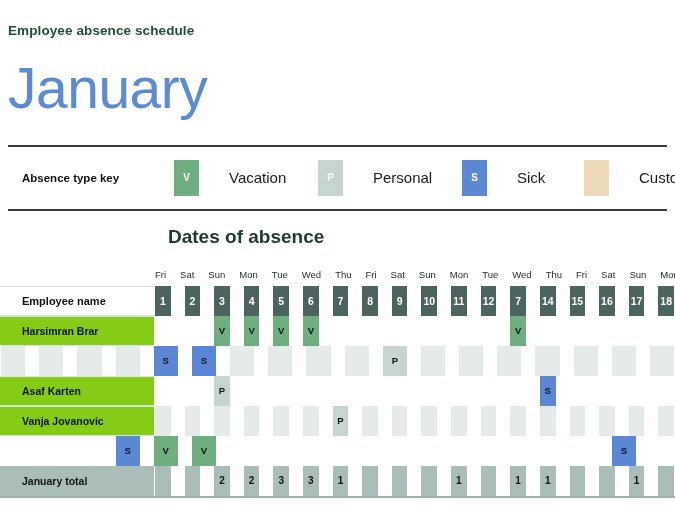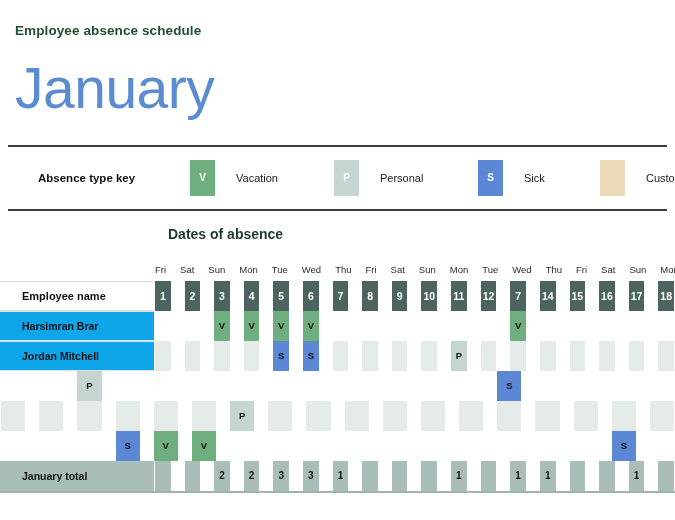--- a/index.html
+++ b/index.html
@@ -15,21 +15,21 @@
   }
   .page {
     position: relative;
     width: 675px;
     height: 520px;
     box-sizing: border-box;
   }
 
   
   .title-block {
-    padding: 24px 0 0 15px;
+    padding: 24px 0 0 8px;
   }
   .subtitle {
     font-size: 13.5px;
     font-weight: bold;
     color: #1F5130;
     letter-spacing: 0.1px;
     line-height: 1;
   }
   .month {
     font-size: 57px;
@@ -44,21 +44,21 @@
   .rule {
     height: 2px;
     background: #3B3B3B;
     margin: 0 8px;
   }
   .rule-top { margin-top: 28px; }
   .key-band {
     height: 62px;
     display: flex;
     align-items: center;
-    padding-left: 38px;
+    padding-left: 22px;
     box-sizing: border-box;
   }
   .key-title {
     font-size: 11.5px;
     font-weight: bold;
     color: #111111;
     width: 152px;
     flex: none;
   }
   .key-item {
@@ -71,29 +71,29 @@
     height: 36px;
     display: flex;
     align-items: center;
     justify-content: center;
     font-size: 10px;
     font-weight: bold;
     color: #ffffff;
     flex: none;
   }
   .key-label {
-    font-size: 11px;
+    font-size: 15px;
     color: #1A1A1A;
-    margin-left: 21px;
+    margin-left: 30px;
     white-space: nowrap;
   }
 
   
   .section-head {
-    font-size: 14px;
+    font-size: 19px;
     font-weight: bold;
     color: #1E3A2A;
     padding: 16px 0 0 168px;
     line-height: 1;
   }
 
   
   .sched {
     position: relative;
     margin-top: 18px;
@@ -152,21 +152,21 @@
   }
   .head-row .cell {
     background: #4C6460;
     color: #ffffff;
     font-size: 10.5px;
   }
 
   
   .emp-row { height: 30px; }
   .emp-row .namecell {
-    background: #0ea5e9;
+    background: #84cc16;
     border-top: 1px solid #DCE3E1;
     border-bottom: 1px solid #DCE3E1;
   }
   .emp-row .cell { background: transparent; }
   .emp-row.band .cell { background: #E4EBE9; }
 
   .cell.v { background: #6FAF7F !important; color: #111111; }
   .cell.s { background: #5B87D4 !important; color: #111111; }
   .cell.p { background: #C6D4D2 !important; color: #111111; }
 
@@ -294,21 +294,20 @@
             <div class="cell"></div>
             <div class="cell v">V</div>
             <div class="cell"></div>
             <div class="cell"></div>
             <div class="cell"></div>
             <div class="cell"></div>
             <div class="cell"></div>
           </div>
         </div>
         <div class="grid-row emp-row band">
-          <div class="namecell">Jordan Mitchell</div>
           <div class="cells">
             <div class="cell"></div>
             <div class="cell"></div>
             <div class="cell"></div>
             <div class="cell"></div>
             <div class="cell s">S</div>
             <div class="cell s">S</div>
             <div class="cell"></div>
             <div class="cell"></div>
             <div class="cell"></div>
@@ -317,20 +316,21 @@
             <div class="cell"></div>
             <div class="cell"></div>
             <div class="cell"></div>
             <div class="cell"></div>
             <div class="cell"></div>
             <div class="cell"></div>
             <div class="cell"></div>
           </div>
         </div>
         <div class="grid-row emp-row">
+          <div class="namecell">Asaf Karten</div>
           <div class="cells">
             <div class="cell"></div>
             <div class="cell"></div>
             <div class="cell p">P</div>
             <div class="cell"></div>
             <div class="cell"></div>
             <div class="cell"></div>
             <div class="cell"></div>
             <div class="cell"></div>
             <div class="cell"></div>
@@ -339,20 +339,21 @@
             <div class="cell"></div>
             <div class="cell"></div>
             <div class="cell s">S</div>
             <div class="cell"></div>
             <div class="cell"></div>
             <div class="cell"></div>
             <div class="cell"></div>
           </div>
         </div>
         <div class="grid-row emp-row band">
+          <div class="namecell">Vanja Jovanovic</div>
           <div class="cells">
             <div class="cell"></div>
             <div class="cell"></div>
             <div class="cell"></div>
             <div class="cell"></div>
             <div class="cell"></div>
             <div class="cell"></div>
             <div class="cell p">P</div>
             <div class="cell"></div>
             <div class="cell"></div>

